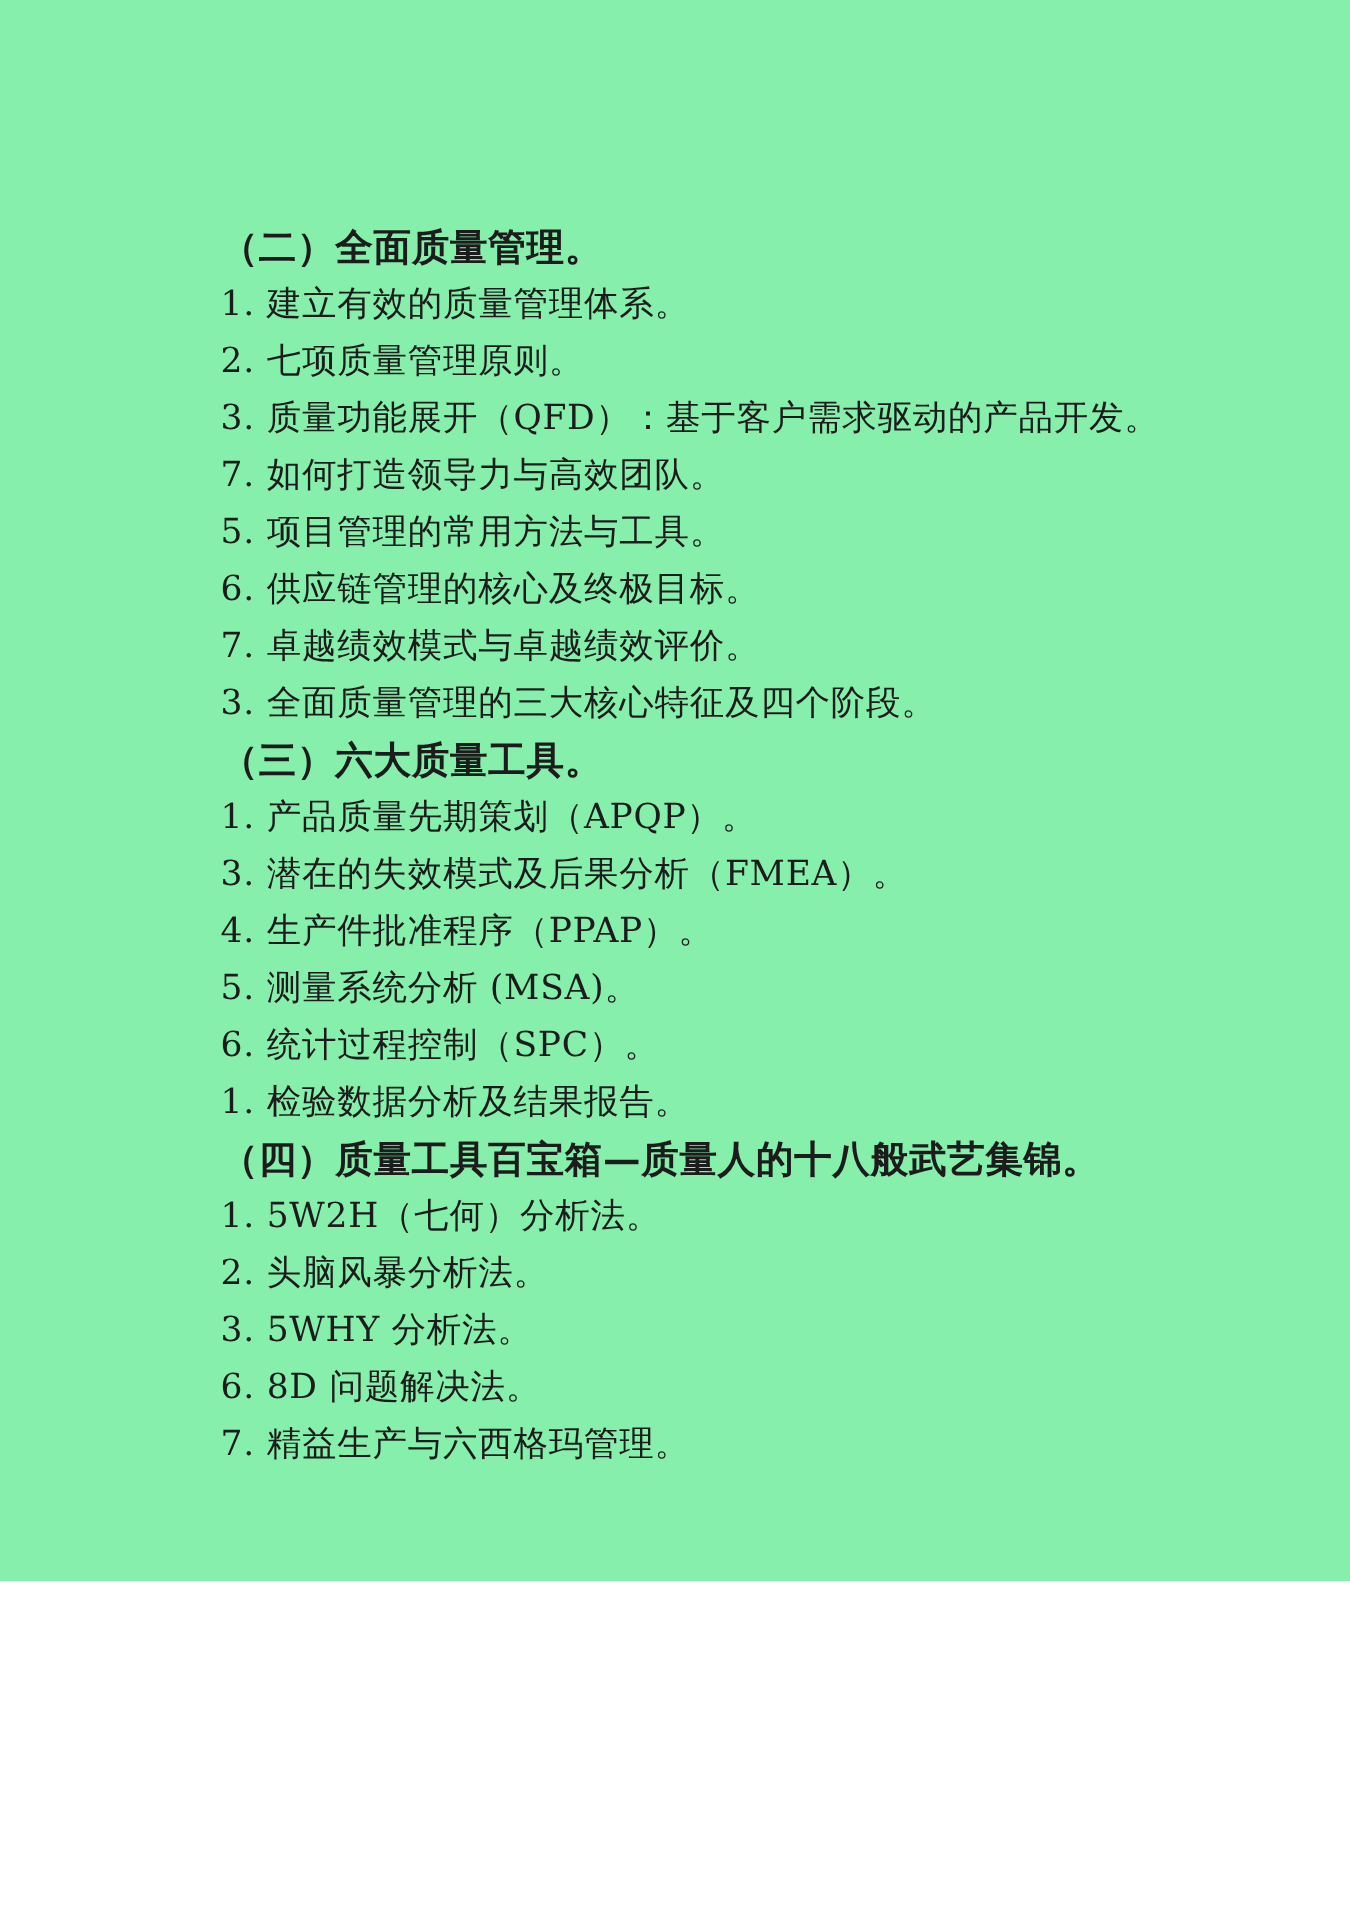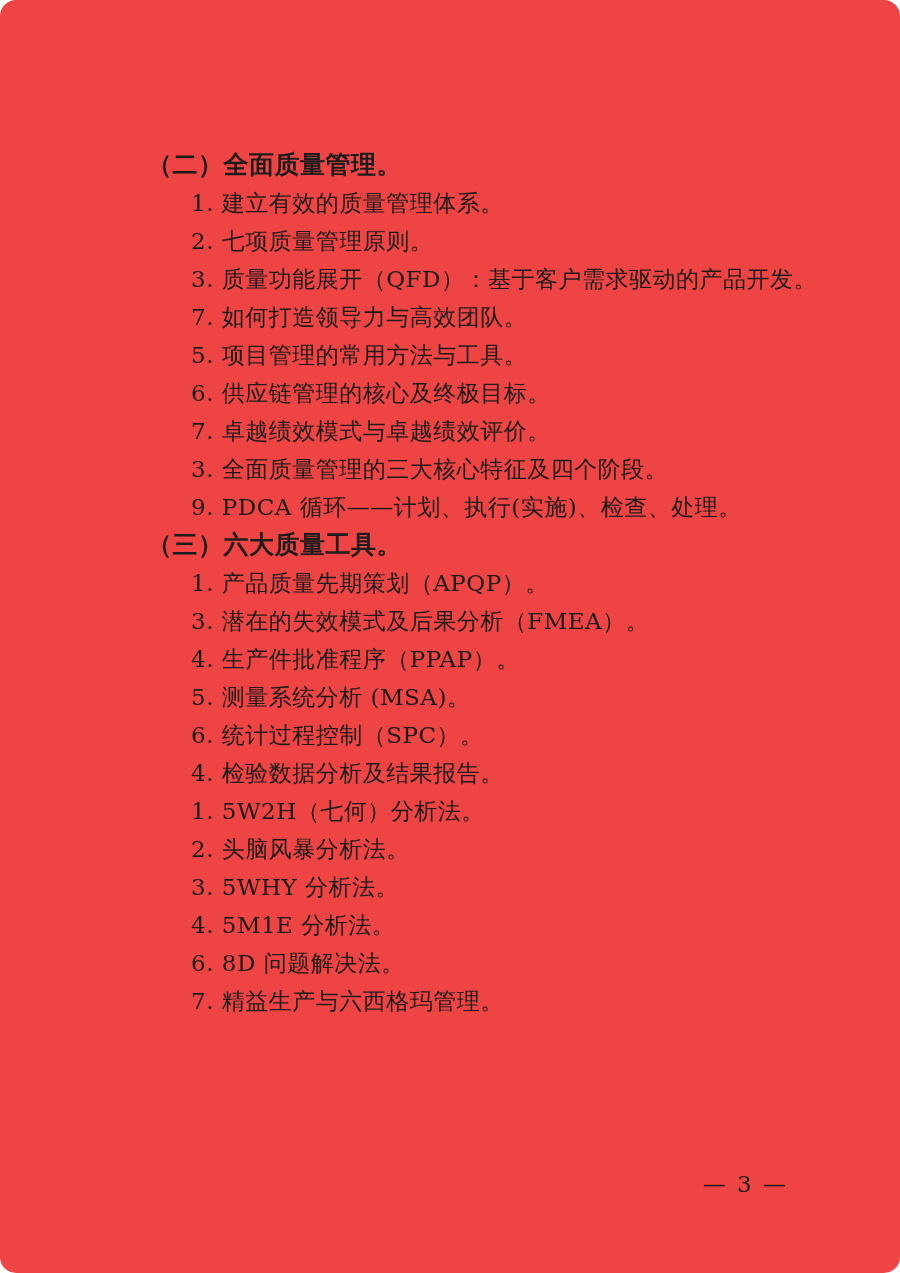--- a/index.html
+++ b/index.html
@@ -3,26 +3,25 @@
 <meta charset="utf-8">
 <style>
   html, body {
     margin: 0;
     padding: 0;
     background: #ffffff;
   }
   .page {
     position: relative;
     width: 900px;
-    height: 1273px;
-    background: #ef4444;
+    height: 1054px;
+    background: #86efac;
     overflow: hidden;
     font-family: "DejaVu Serif", "Liberation Serif", serif;
     color: #1c1c1c;
-    border-radius: 16px;
   }
   .content {
     position: absolute;
     left: 147px;
     top: 146px;
     width: 650px;
   }
   .line {
     height: 38px;
     line-height: 38px;
@@ -30,21 +29,20 @@
   }
   .heading {
     font-size: 25px;
     font-weight: 700;
     letter-spacing: 0.5px;
   }
   .item {
     font-size: 23px;
     font-weight: 400;
     letter-spacing: 0.5px;
-    margin-left: 44px;
   }
   .page-number {
     position: absolute;
     top: 1170px;
     right: 112px;
     font-size: 23px;
     line-height: 28px;
     letter-spacing: 2px;
     color: #1c1c1c;
   }
@@ -57,33 +55,32 @@
 
     <div class="line heading">（二）全面质量管理。</div>
     <div class="line item">1. 建立有效的质量管理体系。</div>
     <div class="line item">2. 七项质量管理原则。</div>
     <div class="line item">3. 质量功能展开（QFD）：基于客户需求驱动的产品开发。</div>
     <div class="line item">7. 如何打造领导力与高效团队。</div>
     <div class="line item">5. 项目管理的常用方法与工具。</div>
     <div class="line item">6. 供应链管理的核心及终极目标。</div>
     <div class="line item">7. 卓越绩效模式与卓越绩效评价。</div>
     <div class="line item">3. 全面质量管理的三大核心特征及四个阶段。</div>
-    <div class="line item">9. PDCA 循环——计划、执行(实施)、检查、处理。</div>
 
     <div class="line heading">（三）六大质量工具。</div>
     <div class="line item">1. 产品质量先期策划（APQP）。</div>
     <div class="line item">3. 潜在的失效模式及后果分析（FMEA）。</div>
     <div class="line item">4. 生产件批准程序（PPAP）。</div>
     <div class="line item">5. 测量系统分析 (MSA)。</div>
     <div class="line item">6. 统计过程控制（SPC）。</div>
-    <div class="line item">4. 检验数据分析及结果报告。</div>
+    <div class="line item">1. 检验数据分析及结果报告。</div>
 
+    <div class="line heading">（四）质量工具百宝箱—质量人的十八般武艺集锦。</div>
     <div class="line item">1. 5W2H（七何）分析法。</div>
     <div class="line item">2. 头脑风暴分析法。</div>
     <div class="line item">3. 5WHY 分析法。</div>
-    <div class="line item">4. 5M1E 分析法。</div>
     <div class="line item">6. 8D 问题解决法。</div>
     <div class="line item">7. 精益生产与六西格玛管理。</div>
 
   </div>
 
   <div class="page-number">— 3 —</div>
 </div>
 
 </body></html>

